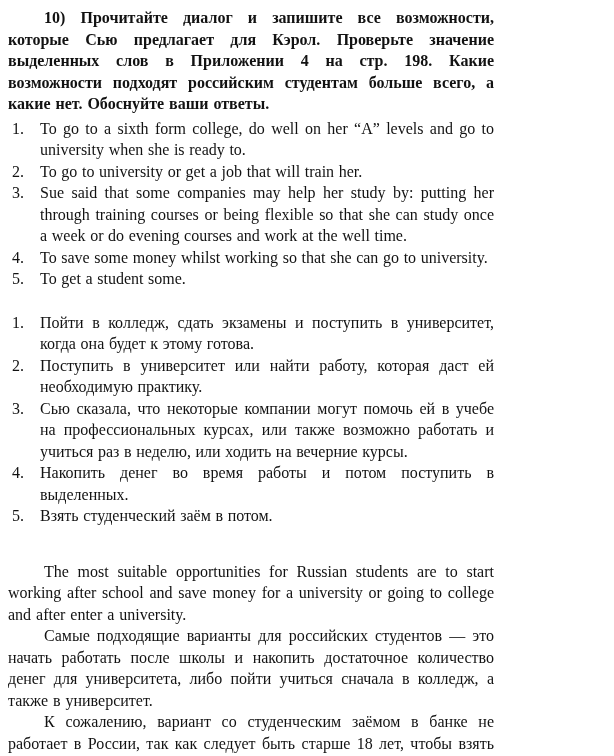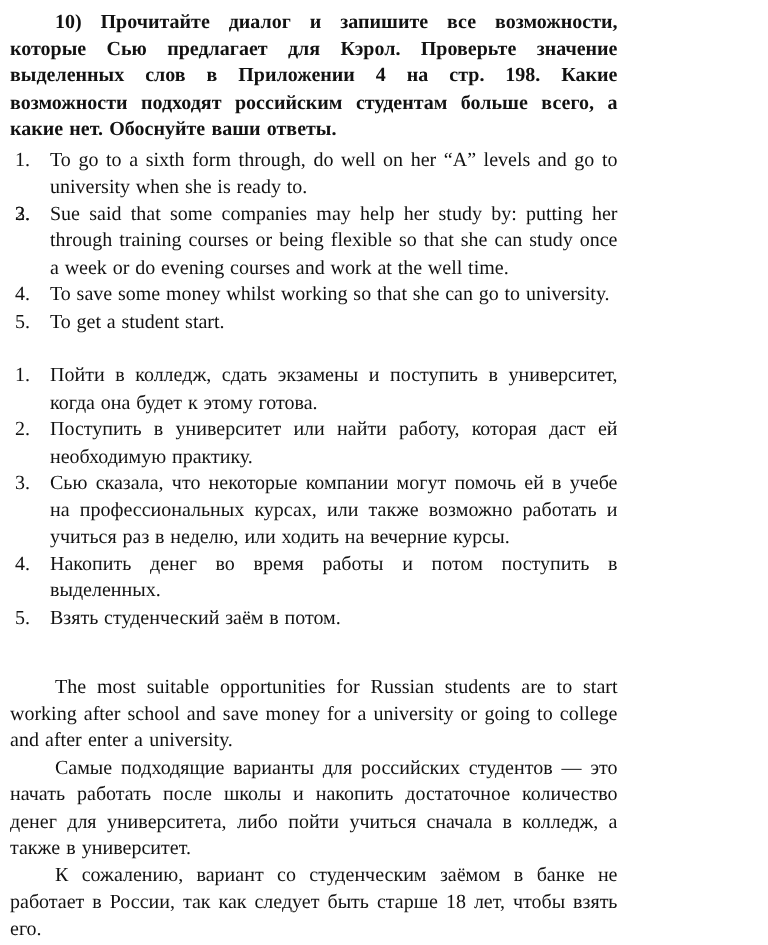--- a/index.html
+++ b/index.html
@@ -58,36 +58,37 @@
 </head>
 <body>
 
 <div class="page">
 
   <p class="task-header">10) Прочитайте диалог и запишите все возможности, которые Сью предлагает для Кэрол. Проверьте значение выделенных слов в Приложении 4 на стр. 198. Какие возможности подходят российским студентам больше всего, а какие нет. Обоснуйте ваши ответы.</p>
 
   <ol class="num-list english">
     <li class="list-item">
       <span class="marker">1.</span>
-      <span class="item-text">To go to a sixth form through, do well on her “A” levels and go to university when she is ready to.</span>
+      <span class="item-text">To go to a sixth form college, do well on her “A” levels and go to university when she is ready to.</span>
     </li>
     <li class="list-item">
       <span class="marker">2.</span>
+      <span class="item-text">To go to university or get a job that will train her.</span>
     </li>
     <li class="list-item">
       <span class="marker">3.</span>
       <span class="item-text">Sue said that some companies may help her study by: putting her through training courses or being flexible so that she can study once a week or do evening courses and work at the well time.</span>
     </li>
     <li class="list-item">
       <span class="marker">4.</span>
       <span class="item-text">To save some money whilst working so that she can go to university.</span>
     </li>
     <li class="list-item">
       <span class="marker">5.</span>
-      <span class="item-text">To get a student start.</span>
+      <span class="item-text">To get a student some.</span>
     </li>
   </ol>
 
   <ol class="num-list russian">
     <li class="list-item">
       <span class="marker">1.</span>
       <span class="item-text">Пойти в колледж, сдать экзамены и поступить в университет, когда она будет к этому готова.</span>
     </li>
     <li class="list-item">
       <span class="marker">2.</span>

